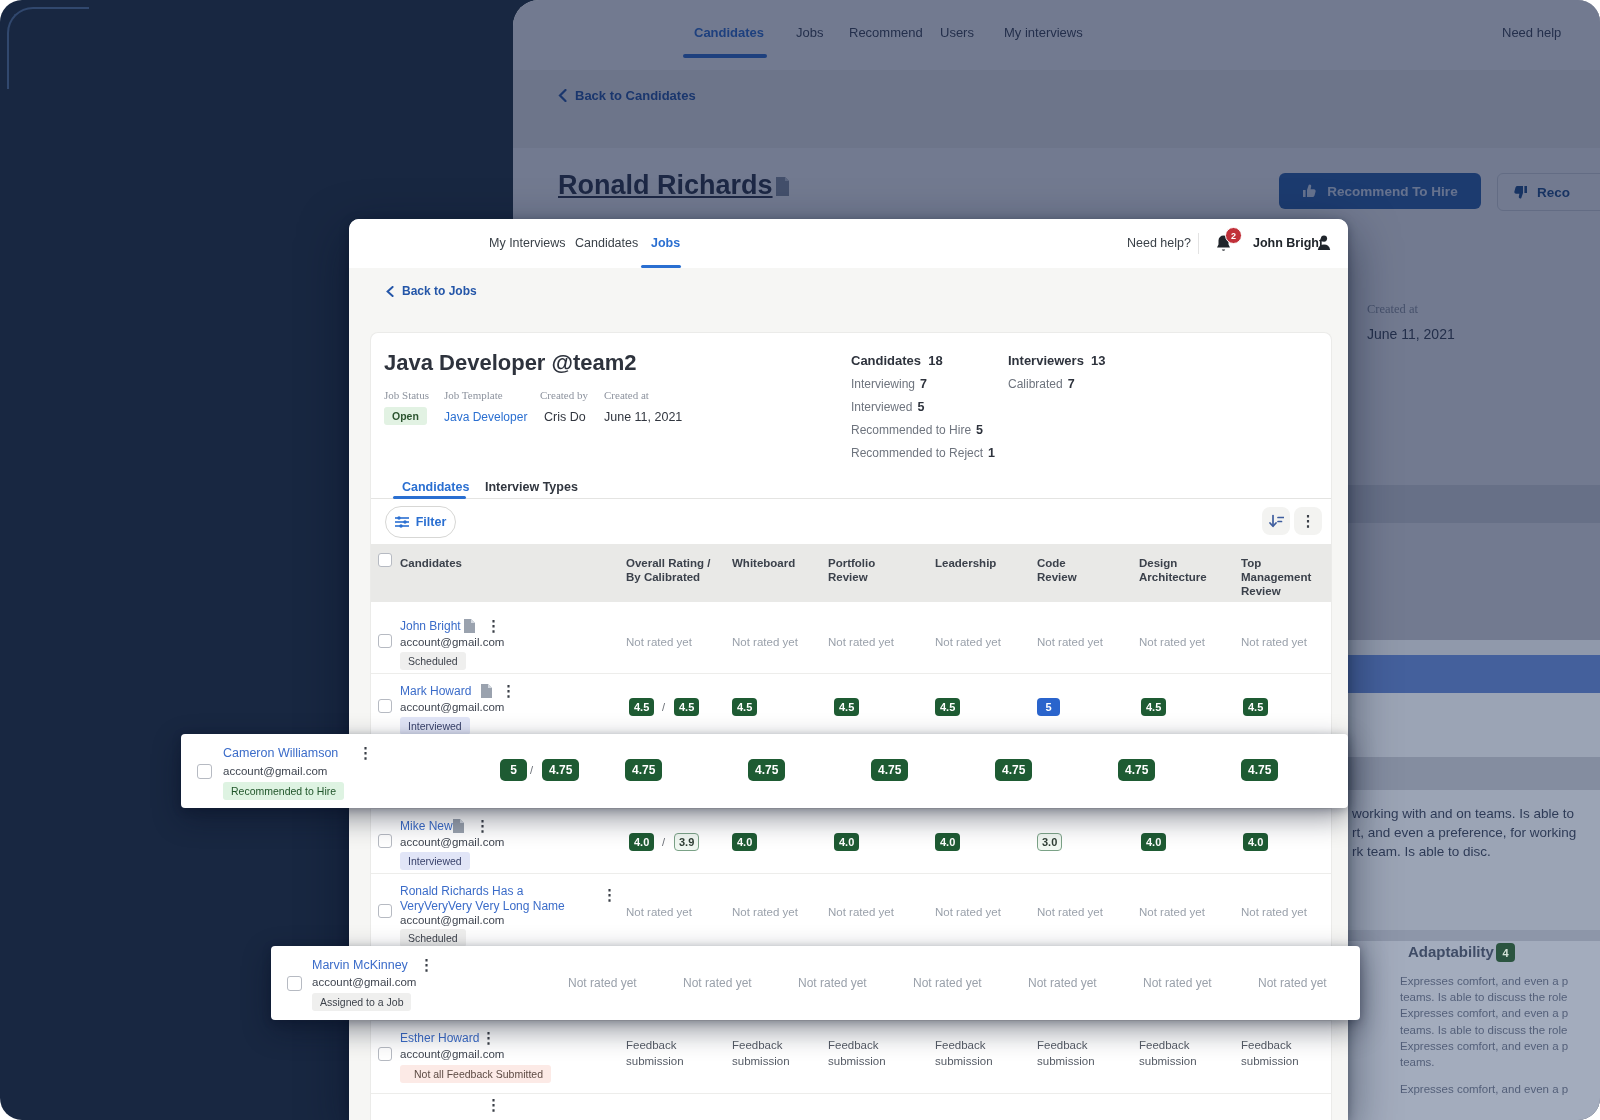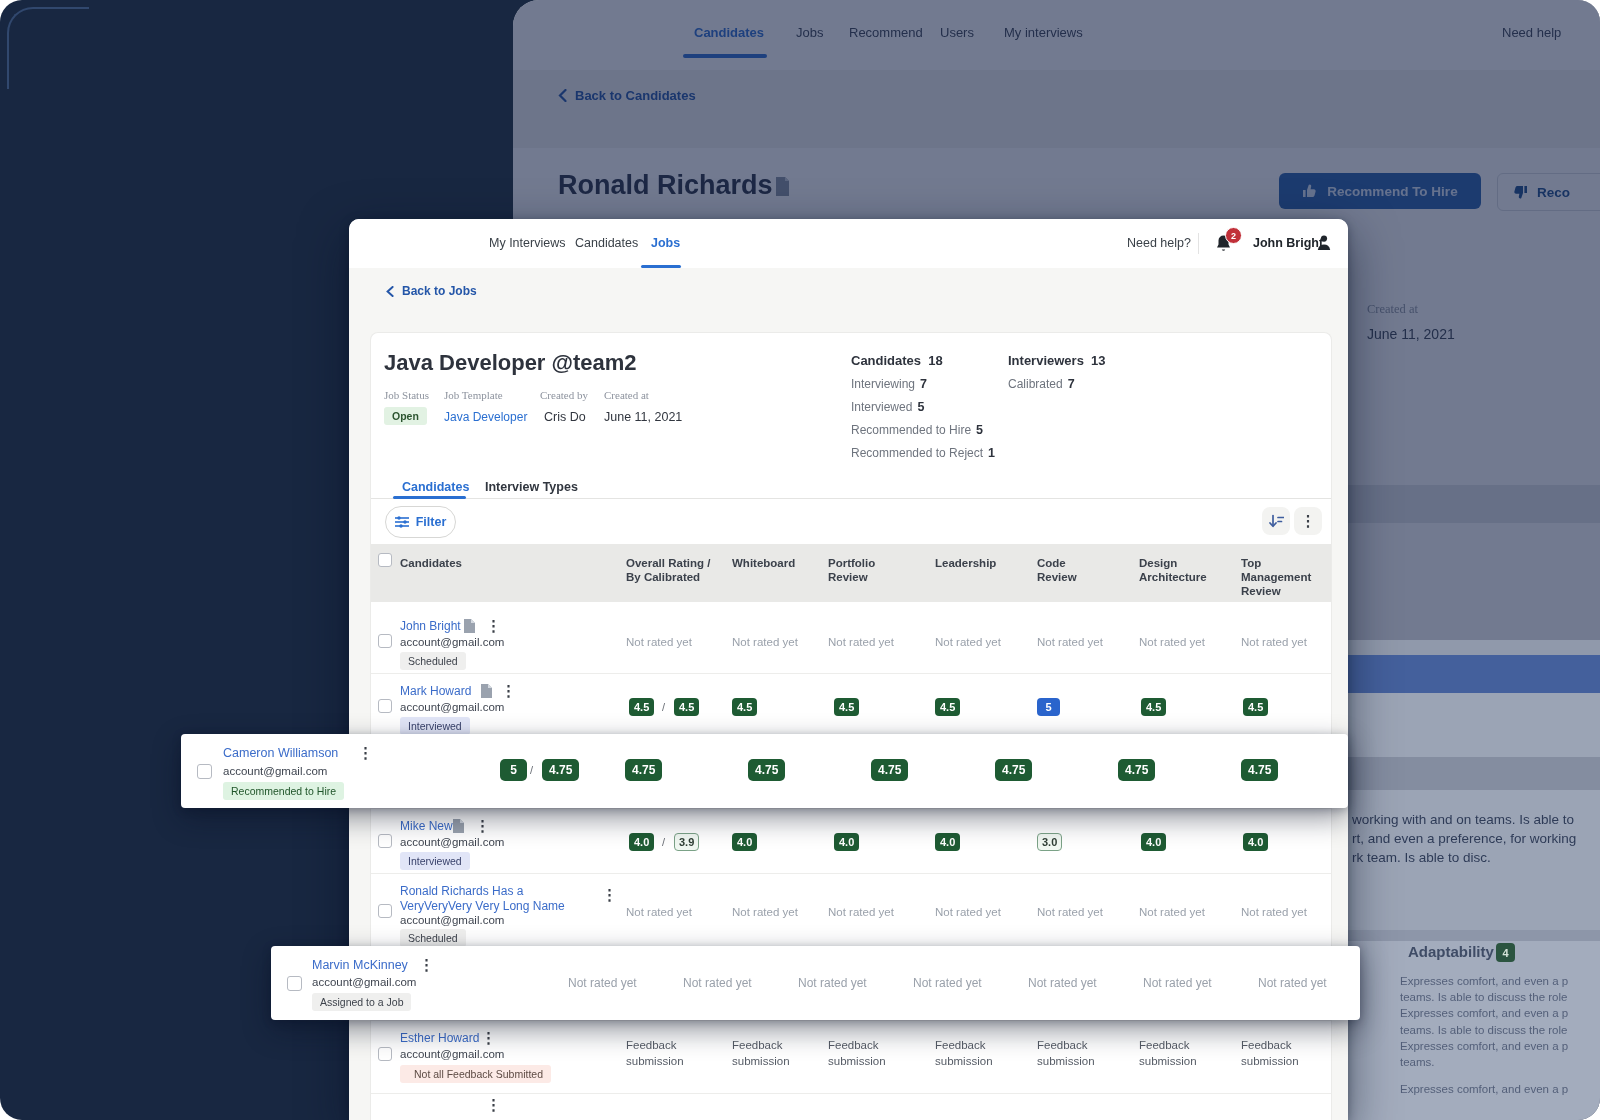--- a/index.html
+++ b/index.html
@@ -102,21 +102,21 @@
     <span class="abs bg-nav-item" style="left:989px;top:25px;">Need help</span>
 
     <div class="abs bg-band" style="top:70px;height:78px;"></div>
     <div class="abs backlink" style="left:45px;top:88px;">
       <svg width="9" height="13" viewBox="0 0 9 13">
           <path d="M7.5 1L2 6.5L7.5 12" stroke="#2456a8" stroke-width="2.2" fill="none" stroke-linecap="round"></path>
         </svg>
       <span>Back to Candidates</span>
     </div>
 
-    <span class="abs bg-title" style="left:45px;top:170px;">Ronald Richards</span>
+    <span class="abs bg-title" style="left:45px;top:170px;text-decoration:underline;">Ronald Richards</span>
     <svg class="abs" style="left:262px;top:177px;" width="15" height="19" viewBox="0 0 15 19">
       <path d="M1 0h9l4 4v15H1z" fill="#8b93a2"></path>
         <path d="M10 0l4 4h-4z" fill="#c6ccd6"></path>
     </svg>
 
     <div class="abs btn-primary" style="left:766px;top:173px;width:202px;height:36px;">
       <svg width="16" height="16" viewBox="0 0 16 16">
         <path d="M1 7h2.6v7H1zM5 14h5.6c.9 0 1.7-.6 1.9-1.5l1.1-4c.3-1.1-.5-2.2-1.7-2.2H8.6l.6-3c.2-.9-.5-1.8-1.4-1.8-.5 0-.9.2-1.1.6L5 7z" fill="#dfeafa"></path>
       </svg>
       <span>Recommend To Hire</span>
@@ -136,21 +136,21 @@
     <div class="abs" style="left:0;right:0;top:757px;height:32px;background:#e4e5e8;"></div>
 
     <div class="dim"></div>
 
     <div class="abs" style="left:835px;top:640px;right:0;bottom:0;">
       <div class="abs sp-sec" style="top:0;height:15px;background:#9099ab;"></div>
       <div class="abs sp-sec" style="top:15px;height:38px;background:#44609c;"></div>
       <div class="abs sp-sec" style="top:53px;height:64px;background:#9ba4b5;"></div>
       <div class="abs sp-sec" style="top:117px;height:33px;background:#848da0;"></div>
       <div class="abs sp-sec" style="top:150px;height:140px;background:#9ba4b5;">
-        <div class="abs sp-par" style="left:4px;top:20px;">
+        <div class="abs sp-par" style="left:4px;top:14px;">
           <div>working with and on teams. Is able to</div>
           <div>rt, and even a preference, for working</div>
           <div>rk team. Is able to disc.</div>
         </div>
       </div>
       <div class="abs sp-sec" style="top:290px;height:11px;background:#8d96a9;"></div>
       <div class="abs sp-sec" style="top:301px;bottom:0;background:#a3acbd;">
         <span class="abs sp-title" style="left:60px;top:2px;">Adaptability</span>
         <div class="abs sp-score" style="left:148px;top:2px;">4</div>
         <div class="abs sp-body" style="left:52px;top:32px;">

